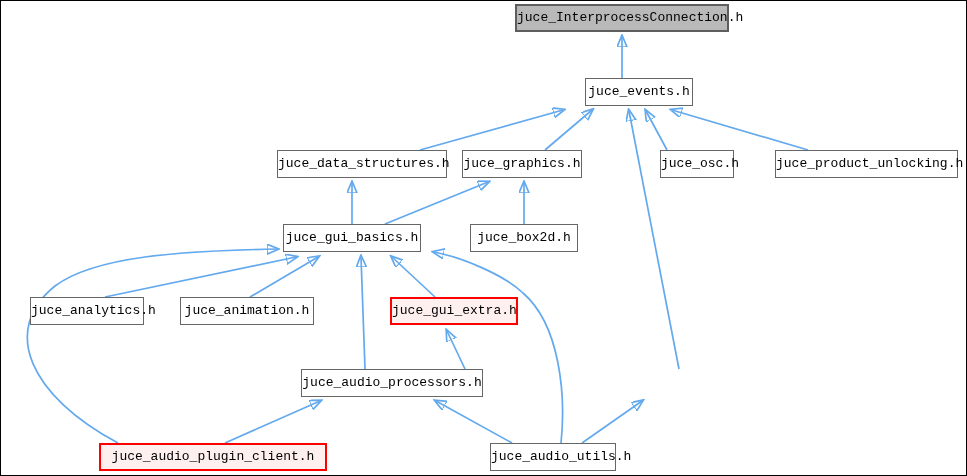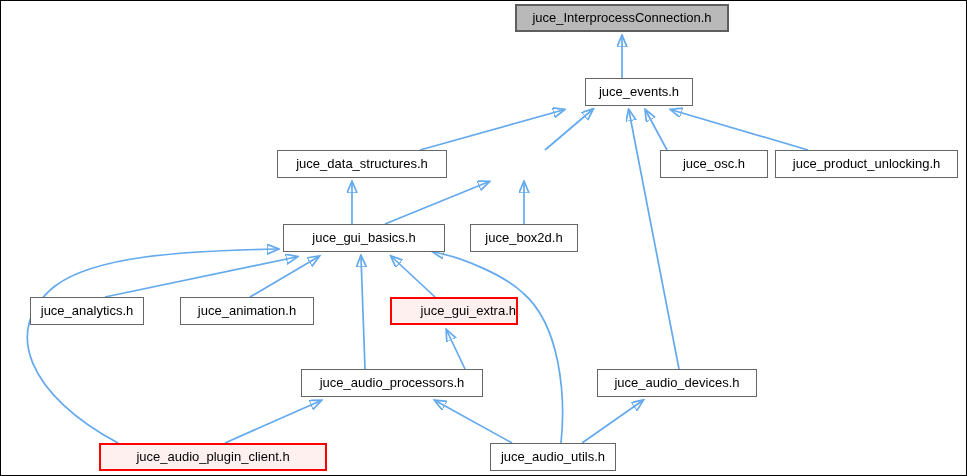--- a/index.html
+++ b/index.html
@@ -13,21 +13,21 @@
     --text:#000000;
     --canvas-border:#000000;
     --background:#ffffff;
   }
   html,body{margin:0;padding:0;background:#fff;}
   .canvas{
     position:relative;
     width:965px;height:474px;
     border:1px solid var(--canvas-border);
     background:var(--background);
-    font-family:Liberation Sans, sans-serif;
+    font-family:Liberation Mono, monospace;
     overflow:hidden;
   }
   .edges{position:absolute;left:0;top:0;width:965px;height:474px;pointer-events:none;}
   .edges path{fill:none;stroke:var(--edge);stroke-width:1.7px;}
   .node{
     position:absolute;
     box-sizing:border-box;
     background:var(--node-bg);
     border:1px solid var(--node-border);
     color:var(--text);
@@ -46,23 +46,23 @@
   }
   .node.highlight{
     background:var(--highlight-bg);
     border:2px solid var(--highlight-border);
     line-height:24px;
   }
   .n-interprocess{left:514px;top:3px;width:214px;}
   .n-events{left:584px;top:77px;width:108px;}
   .n-data-structures{left:276px;top:149px;width:170px;}
   .n-graphics{left:461px;top:149px;width:120px;}
-  .n-osc{left:659px;top:149px;width:108px;}
+  .n-osc{left:659px;top:149px;width:74px;}
   .n-product-unlocking{left:774px;top:149px;width:183px;}
-  .n-gui-basics{left:282px;top:223px;width:162px;}
+  .n-gui-basics{left:282px;top:223px;width:138px;}
   .n-box2d{left:469px;top:223px;width:108px;}
   .n-analytics{left:29px;top:296px;width:114px;}
   .n-animation{left:179px;top:296px;width:134px;}
   .n-gui-extra{left:389px;top:296px;width:128px;text-align:right;}
   .n-audio-processors{left:300px;top:368px;width:182px;}
   .n-audio-devices{left:596px;top:368px;width:160px;}
   .n-audio-plugin-client{left:98px;top:442px;width:228px;}
   .n-audio-utils{left:489px;top:442px;width:126px;}
 </style>
 </head>
@@ -93,25 +93,25 @@
     <path d="M560,442 C565,394 559,324 522,292 C504,275 464,257 433,251" marker-end="url(#arrow)"></path>
     <path d="M464,368 L446,330" marker-end="url(#arrow)"></path>
     <path d="M224,442 L319,400" marker-end="url(#arrow)"></path>
     <path d="M511,442 L435,400" marker-end="url(#arrow)"></path>
     <path d="M581,442 L641,400" marker-end="url(#arrow)"></path>
   </svg>
 
   <div class="node current n-interprocess">juce_InterprocessConnection.h</div>
   <div class="node n-events">juce_events.h</div>
   <div class="node n-data-structures">juce_data_structures.h</div>
+  <div class="node n-graphics">juce_graphics.h</div>
   <div class="node n-osc">juce_osc.h</div>
   <div class="node n-product-unlocking">juce_product_unlocking.h</div>
   <div class="node n-gui-basics">juce_gui_basics.h</div>
   <div class="node n-box2d">juce_box2d.h</div>
   <div class="node n-analytics">juce_analytics.h</div>
   <div class="node n-animation">juce_animation.h</div>
   <div class="node highlight n-gui-extra">juce_gui_extra.h</div>
   <div class="node n-audio-processors">juce_audio_processors.h</div>
-  <div class="node n-audio-devices">juce_audio_devices.h</div>
   <div class="node highlight n-audio-plugin-client">juce_audio_plugin_client.h</div>
   <div class="node n-audio-utils">juce_audio_utils.h</div>
 
 </div>
 
 </body></html>

